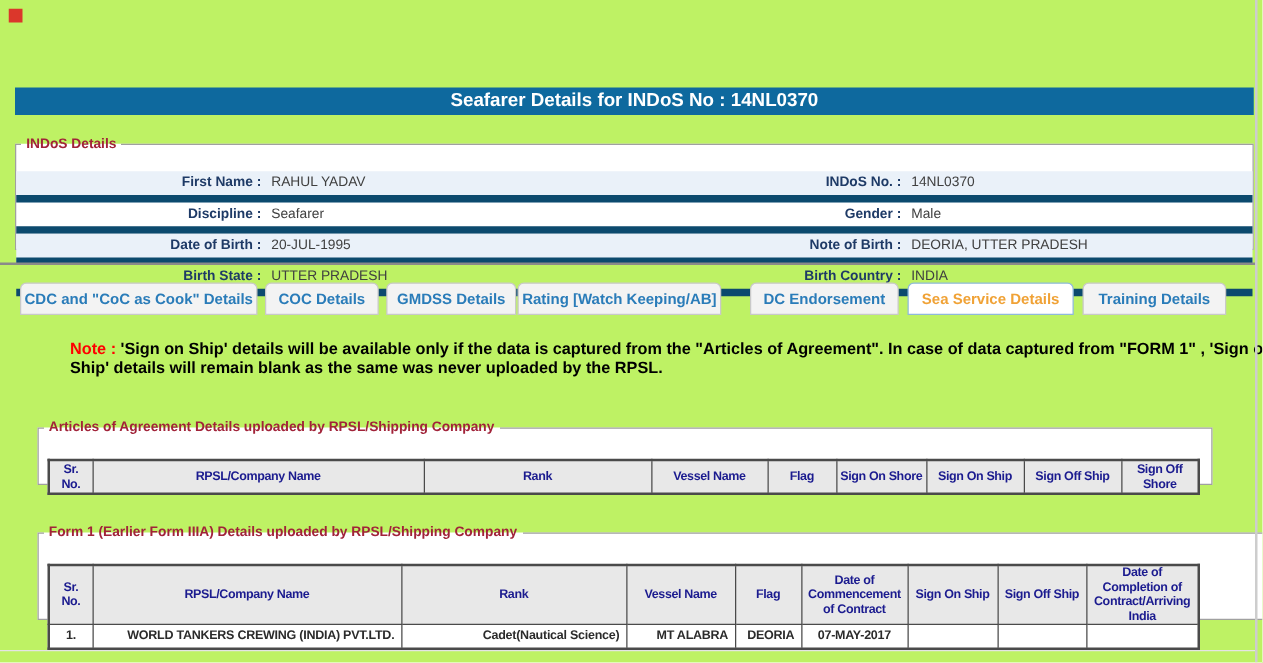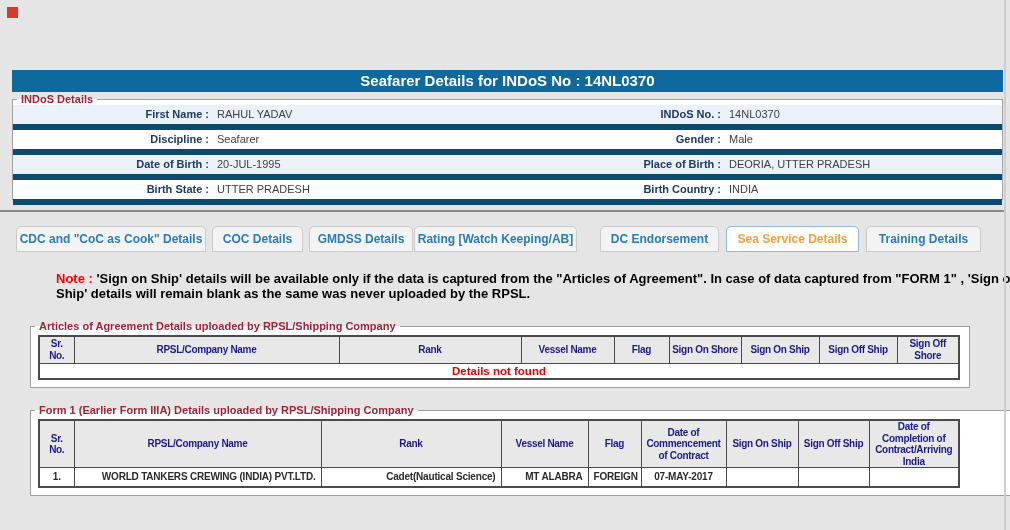--- a/index.html
+++ b/index.html
@@ -1,25 +1,25 @@
 <!DOCTYPE html>
 <html><head>
 <meta charset="utf-8">
 <style>
   html,body{margin:0;padding:0;background:#fff;}
-  .page{position:relative;width:1010px;height:530px;background:#e5e5e5;overflow:hidden;
+  .page{position:relative;width:1010px;height:530px;background:#bef264;overflow:hidden;
         font-family:"Liberation Sans",sans-serif;}
 
   .broken-img{position:absolute;left:7px;top:7px;width:11px;height:11px;background:#DB372B;}
 
   .titlebar{position:absolute;left:12px;top:70px;width:991px;height:22px;background:#0E699E;
             color:#ffffff;font-weight:bold;font-size:15px;line-height:22px;text-align:center;}
 
   fieldset.fs{position:absolute;box-sizing:border-box;margin:0;padding:0;border:1px solid #A0A0A0;background:#fff;}
-  fieldset.fs legend{font-weight:bold;font-size:11px;color:#A12339;padding:0 4px;margin-left:4px;}
+  fieldset.fs legend{font-weight:bold;font-size:11px;color:#A12339;padding:16px 4px;margin-left:4px;}
 
   .fs-indos{left:12px;top:93px;width:991px;height:107px;}
   .drow{display:grid;grid-template-columns:196px 312px 200px 1fr;height:19px;line-height:19px;
         border-bottom:6px solid #0c4a6e;font-size:11px;}
   .drow.alt{background:#EAF1F9;}
   .dlabel{font-weight:bold;color:#1E3A66;text-align:right;}
   .dvalue{color:#404040;padding-left:8px;white-space:nowrap;}
 
   .divider{position:absolute;left:0;top:210px;width:1005px;height:0;border-top:2px solid #8A8A8A;}
 
@@ -72,21 +72,21 @@
     </div>
     <div class="drow">
       <div class="dlabel">Discipline :</div>
       <div class="dvalue">Seafarer</div>
       <div class="dlabel">Gender :</div>
       <div class="dvalue">Male</div>
     </div>
     <div class="drow alt">
       <div class="dlabel">Date of Birth :</div>
       <div class="dvalue">20-JUL-1995</div>
-      <div class="dlabel">Place of Birth :</div>
+      <div class="dlabel">Note of Birth :</div>
       <div class="dvalue">DEORIA, UTTER PRADESH</div>
     </div>
     <div class="drow">
       <div class="dlabel">Birth State :</div>
       <div class="dvalue">UTTER PRADESH</div>
       <div class="dlabel">Birth Country :</div>
       <div class="dvalue">INDIA</div>
     </div>
   </fieldset>
 
@@ -121,23 +121,20 @@
         <th>Sr. No.</th>
         <th>RPSL/Company Name</th>
         <th>Rank</th>
         <th>Vessel Name</th>
         <th>Flag</th>
         <th>Sign On Shore</th>
         <th>Sign On Ship</th>
         <th>Sign Off Ship</th>
         <th>Sign Off Shore</th>
       </tr>
-      <tr>
-        <td class="empty" colspan="9">Details not found</td>
-      </tr>
     </tbody>
       </table>
   </fieldset>
 
   <fieldset class="fs fs-form1">
     <legend>Form 1 (Earlier Form IIIA) Details uploaded by RPSL/Shipping Company</legend>
     <table class="dtable form1">
       <colgroup>
         <col style="width:35px">
           <col style="width:247px">
@@ -159,21 +156,21 @@
         <th>Date of Commencement of Contract</th>
         <th>Sign On Ship</th>
         <th>Sign Off Ship</th>
         <th>Date of Completion of Contract/Arriving India</th>
       </tr>
       <tr>
         <td class="cell c">1.</td>
         <td class="cell">WORLD TANKERS CREWING (INDIA) PVT.LTD.</td>
         <td class="cell">Cadet(Nautical Science)</td>
         <td class="cell">MT ALABRA</td>
-        <td class="cell">FOREIGN</td>
+        <td class="cell">DEORIA</td>
         <td class="cell c">07-MAY-2017</td>
         <td class="cell"></td>
         <td class="cell"></td>
         <td class="cell"></td>
       </tr>
     </tbody>
       </table>
   </fieldset>
 
   <div class="edge-v"></div>

